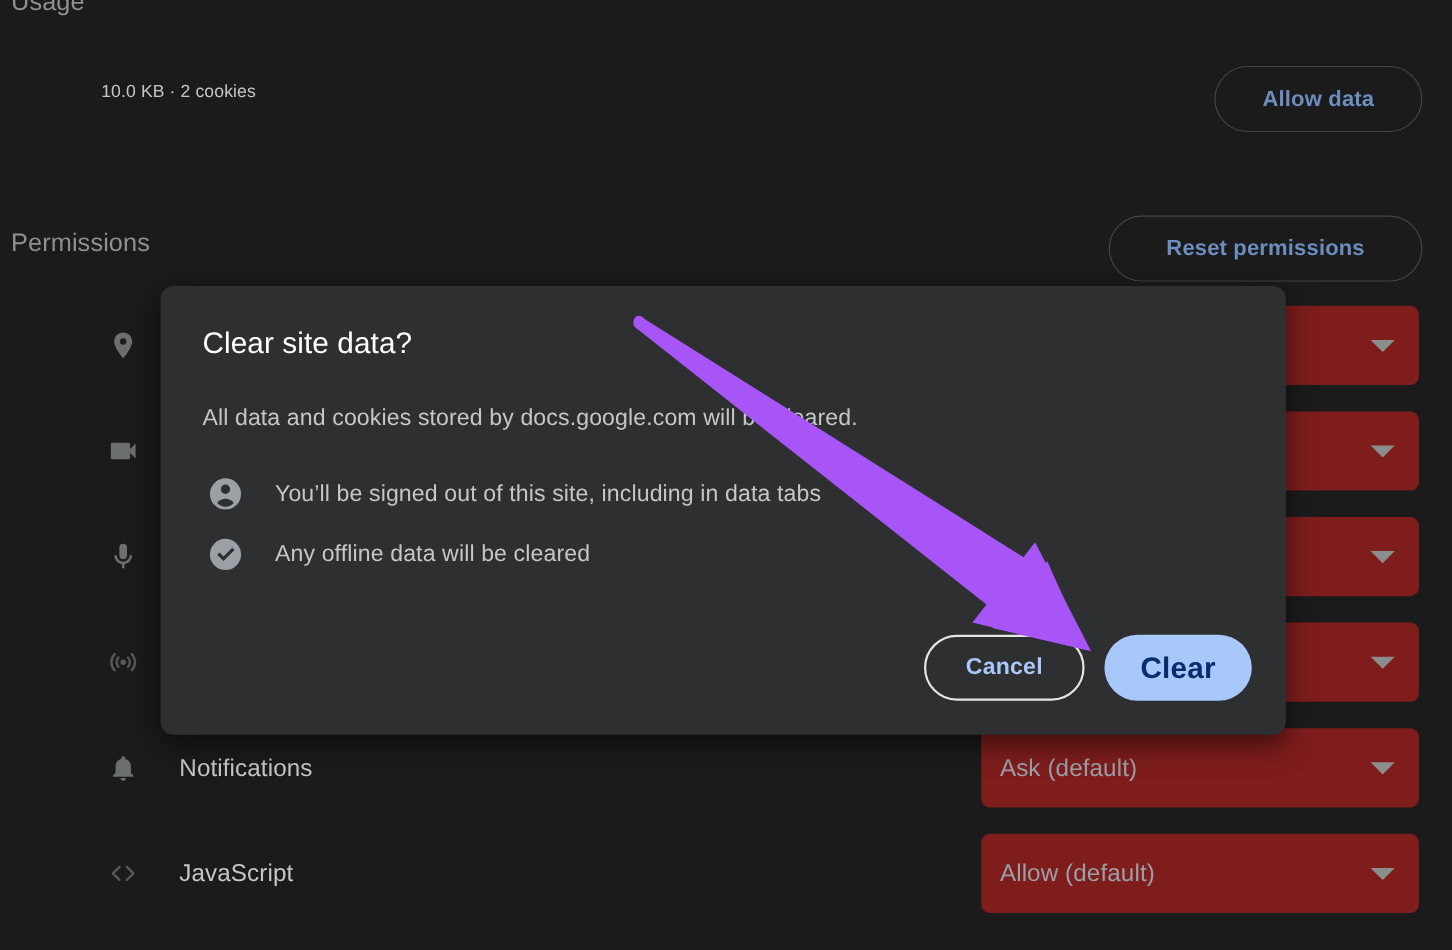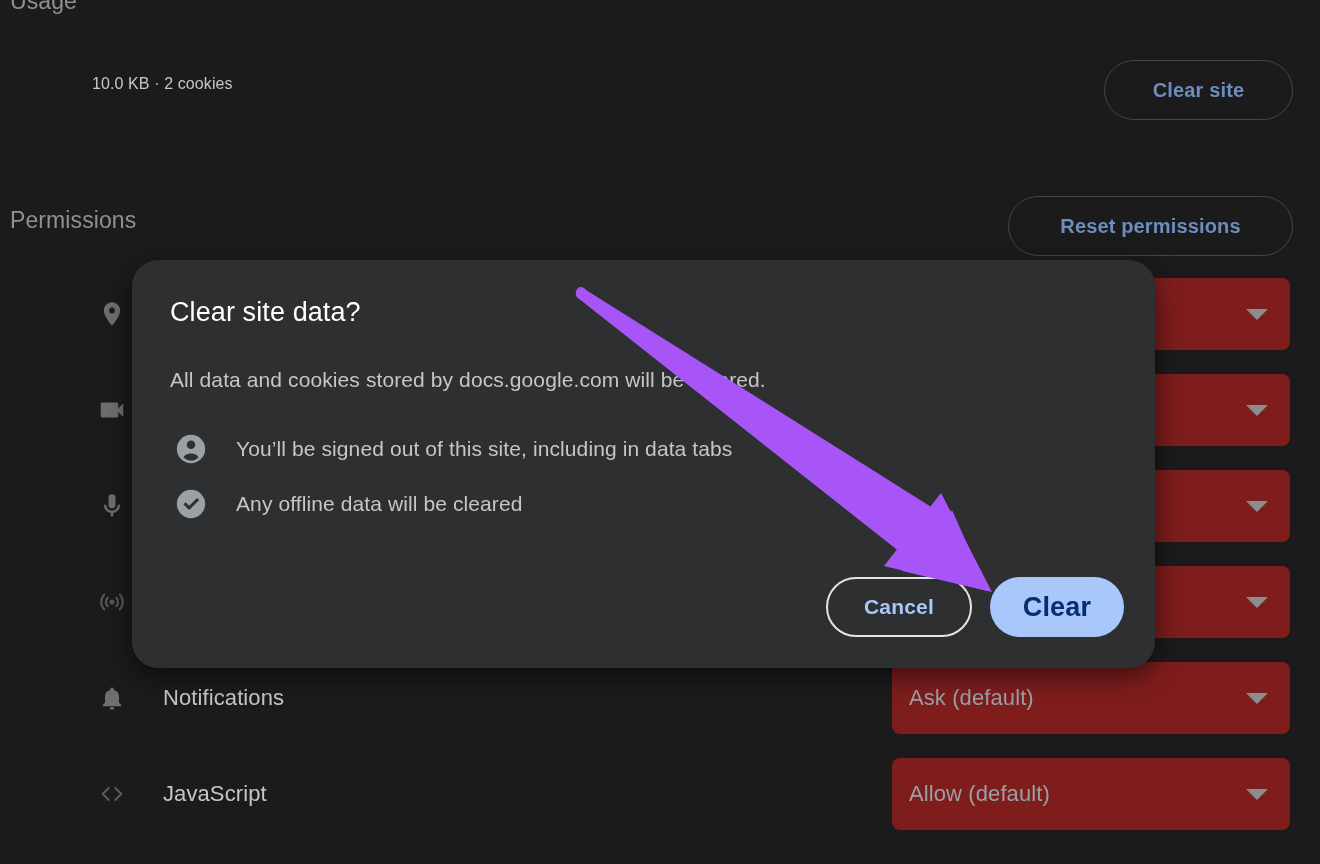--- a/index.html
+++ b/index.html
@@ -113,26 +113,26 @@
     right: 22px;
     width: 0; height: 0;
     border-left: 11px solid transparent;
     border-right: 11px solid transparent;
     border-top: 11px solid #8b8e8c;
   }
 
   
   #clear-dialog {
     position: absolute;
-    left: 132px;
+    left: 146px;
     top: 260px;
     width: 1023px;
     height: 408px;
     background: #2e2f31;
-    border-radius: 26px;
+    border-radius: 12px;
     box-shadow: 0 8px 26px rgba(0,0,0,.55);
     overflow: hidden;
   }
   #dialog-title {
     position: absolute;
     left: 38px;
     top: 37px;
     font-size: 27px;
     font-weight: 400;
     color: #ffffff;
@@ -209,21 +209,21 @@
 </style>
 </head>
 <body>
 
 <div id="page">
 
   <div class="section-heading" id="usage-heading">Usage</div>
 
   <div class="usage-value">10.0 KB · 2 cookies</div>
 
-  <button class="outline-btn" id="clear-data-btn">Clear site</button>
+  <button class="outline-btn" id="clear-data-btn">Allow data</button>
 
   <div class="section-heading" id="permissions-heading">Permissions</div>
 
   <button class="outline-btn" id="reset-permissions-btn">Reset permissions</button>
 
   <div class="perm-row" style="top:266px">
     <span class="perm-icon">
       <svg width="28" height="28" viewBox="0 0 24 24" fill="currentColor">
           <path d="M12 2C8.1 2 5 5.1 5 9c0 5.2 7 13 7 13s7-7.8 7-13c0-3.9-3.1-7-7-7zm0 9.5A2.5 2.5 0 1112 6.5a2.5 2.5 0 010 5z"></path>
         </svg>

